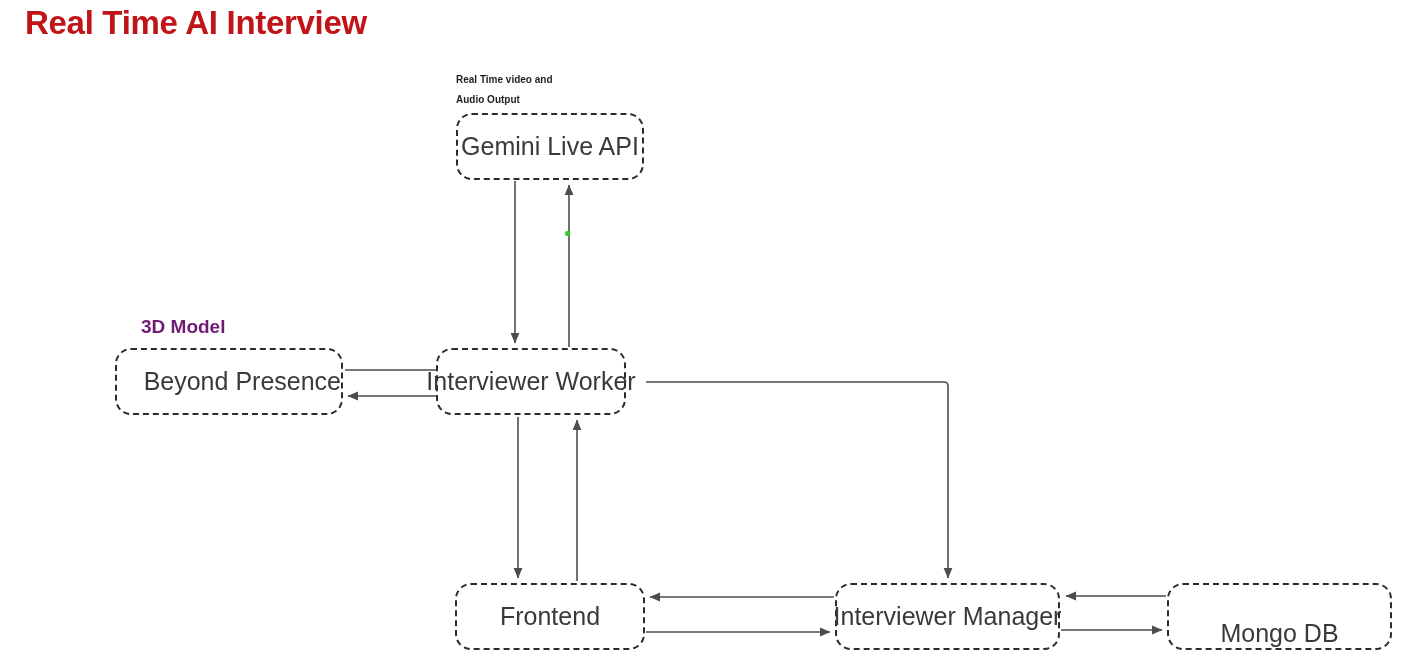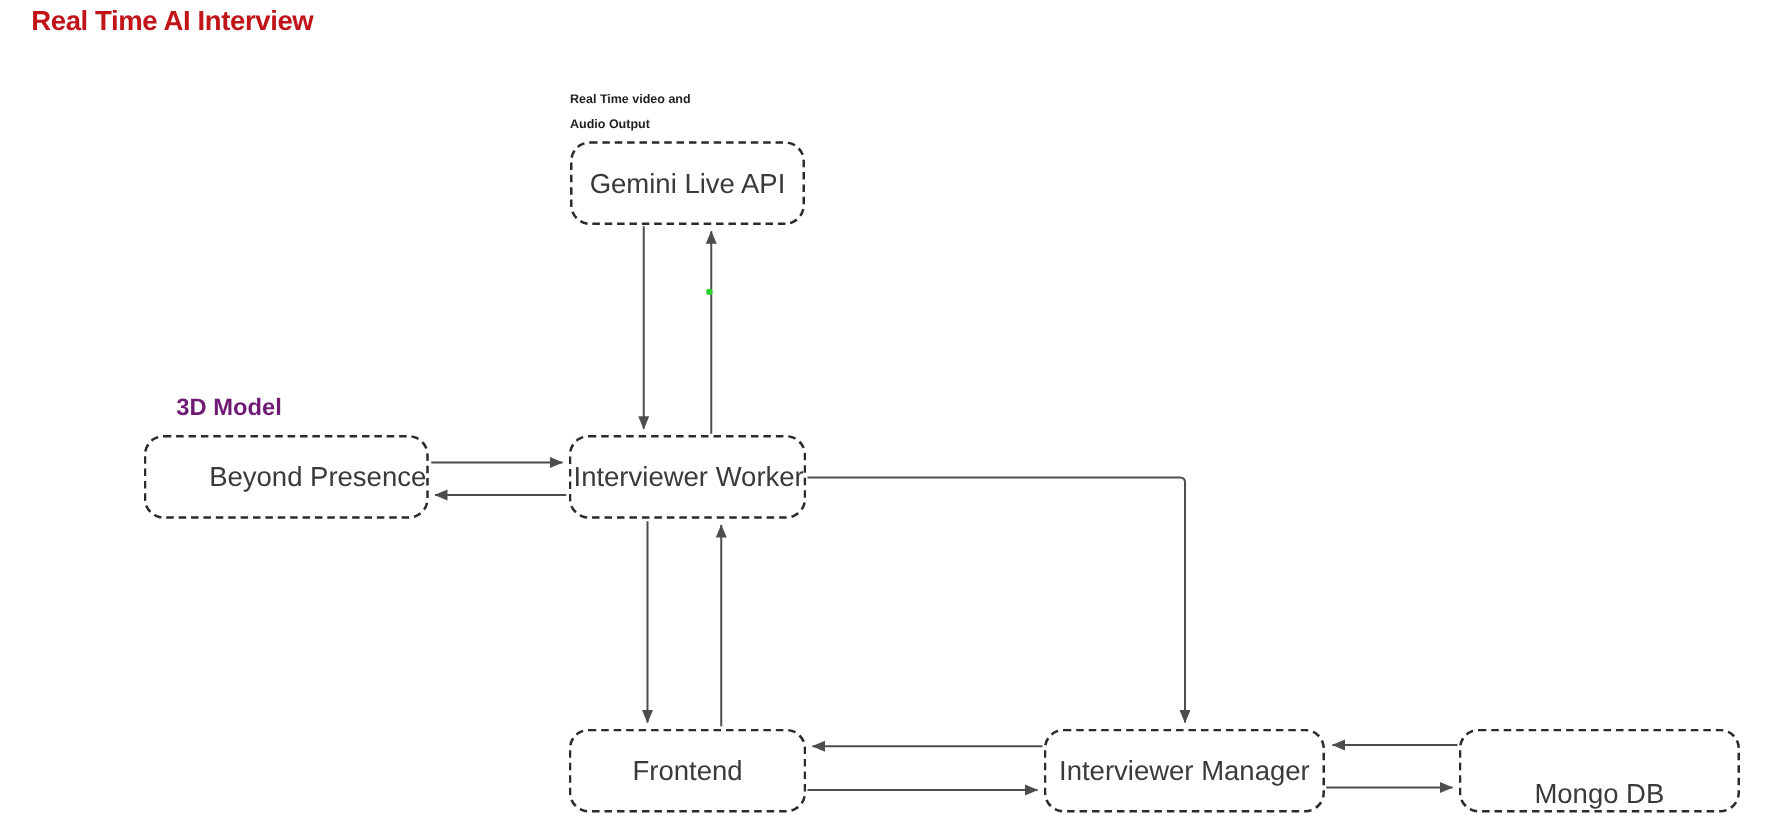--- a/index.html
+++ b/index.html
@@ -8,39 +8,39 @@
   }
   *{margin:0;padding:0;box-sizing:border-box;}
   html,body{background:var(--background);}
   body{font-family:"Liberation Sans","DejaVu Sans",sans-serif;}
   .canvas{
     position:relative;width:1412px;height:662px;background:var(--background);
     overflow:hidden;
   }
   .diagram-title{
     position:absolute;left:25px;top:4px;
-    font-size:22px;font-weight:800;color:var(--title);
+    font-size:33px;font-weight:800;color:var(--title);
     letter-spacing:-0.3px;white-space:nowrap;
   }
   .caption{
     position:absolute;color:var(--caption);font-weight:700;
   }
   .caption-gemini{left:456px;top:70px;font-size:10px;line-height:20px;}
   .caption-model{left:141px;top:316px;font-size:19px;color:#701a75;}
   .node{
     position:absolute;border:2px dashed var(--border);border-radius:16px;
     display:flex;align-items:center;justify-content:center;
     background:var(--background);
   }
   .node-label{
-    font-size:22px;color:var(--node_text);white-space:nowrap;
+    font-size:25px;color:var(--node_text);white-space:nowrap;
   }
   .node-gemini  {left:456px;top:113px;width:188px;height:67px;}
   .node-beyond  {left:115px;top:348px;width:228px;height:67px;justify-content:flex-end;}
-  .node-worker  {left:455px;top:348px;width:190px;height:67px;justify-content:flex-end;}
+  .node-worker  {left:436px;top:348px;width:190px;height:67px;}
   .node-frontend{left:455px;top:583px;width:190px;height:67px;justify-content:center;}
   .node-manager {left:835px;top:583px;width:225px;height:67px;}
   .node-mongo   {left:1167px;top:583px;width:225px;height:67px;align-items:flex-end;}
   .edges{position:absolute;left:0;top:0;width:1412px;height:662px;pointer-events:none;}
   .edge{fill:none;stroke:var(--arrow);stroke-width:1.6px;}
   .arrowhead-shape{fill:var(--arrow);stroke:none;}
   .green-dot{
     position:absolute;left:565px;top:231px;width:5px;height:5px;
     border-radius:2px;background:var(--dot);
   }

